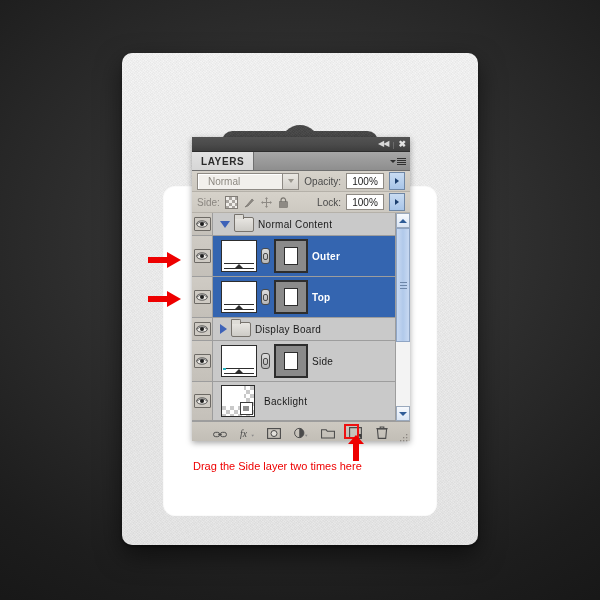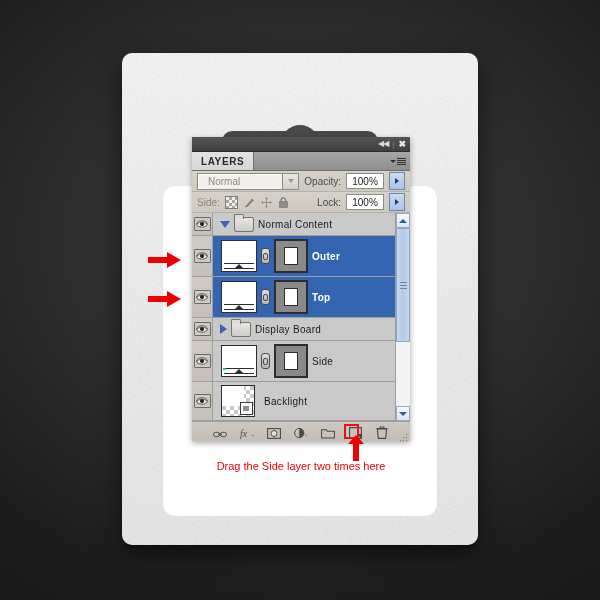--- a/index.html
+++ b/index.html
@@ -205,21 +205,21 @@
   .hl-box{
     position:absolute;left:152px;top:2px;width:15px;height:15px;
     border:2px solid #ee1111;box-sizing:border-box;
   }
   .grip{position:absolute;right:2px;bottom:1px;width:8px;height:8px;}
 
   
   .arrow-left{position:absolute;width:34px;height:18px;}
   .up-arrow{position:absolute;left:348px;top:435px;width:16px;height:26px;}
   .note{
-    position:absolute;left:193px;top:460px;width:216px;text-align:center;
+    position:absolute;left:193px;top:460px;width:216px;text-align:left;
     color:#ee0000;font-size:11px;font-family:"Liberation Sans",sans-serif;
     white-space:nowrap;
   }
 </style>
 </head>
 <body>
 
 <div id="stage">
 
   <div class="card">

